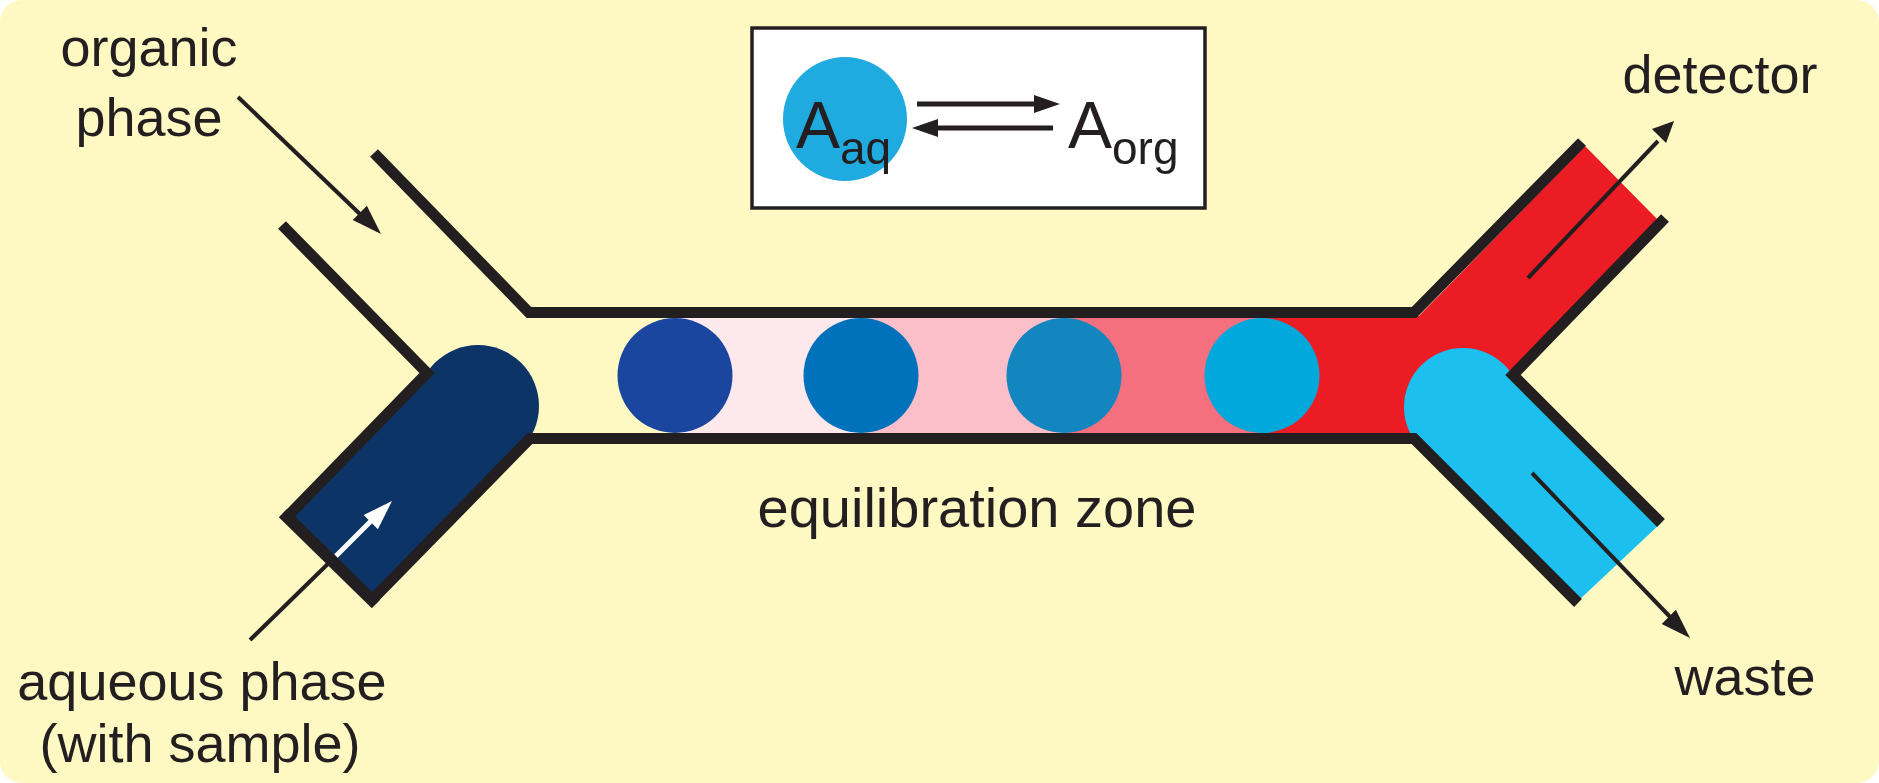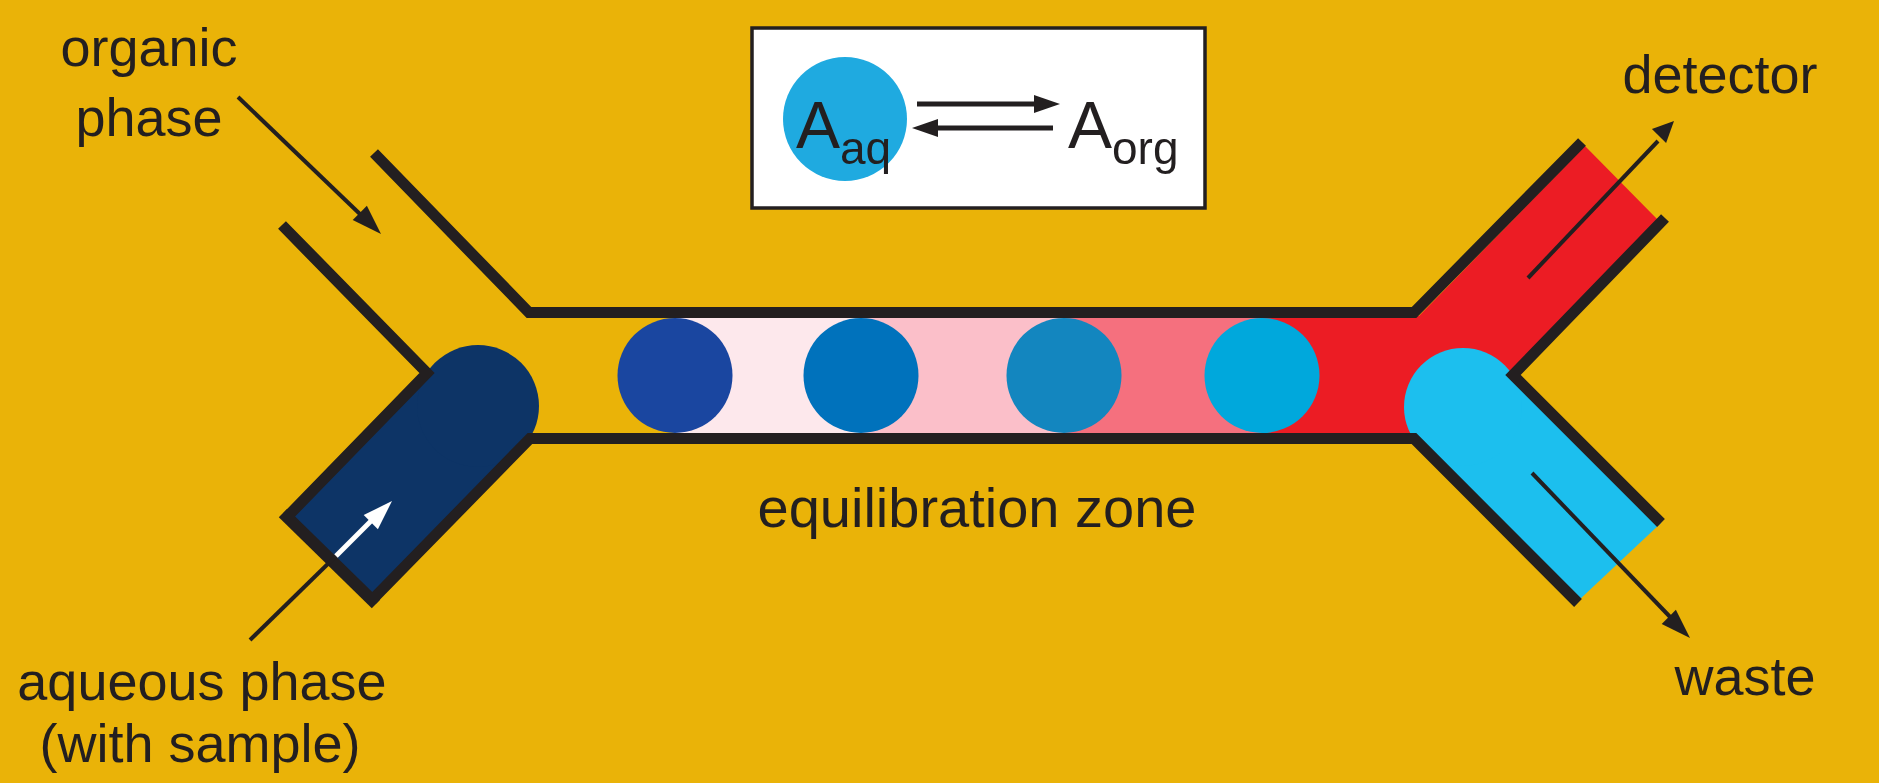--- a/index.html
+++ b/index.html
@@ -1,21 +1,22 @@
 <!DOCTYPE html>
 <html><head>
 <meta charset="utf-8">
 <style>
   html,body{margin:0;padding:0;background:#ffffff;}
   #stage{
     position:relative;
     width:1879px;height:783px;
-    background:#eab308;
+    background:#fef9c3;
     overflow:hidden;
     font-family:"Liberation Sans", sans-serif;
+    border-radius:22px;
   }
   svg{display:block;}
   text{font-family:"Liberation Sans", sans-serif;}
 </style>
 </head>
 <body>
 
 <div id="stage">
 <svg width="1879" height="783" viewBox="0 0 1879 783" xmlns="http://www.w3.org/2000/svg">
 

